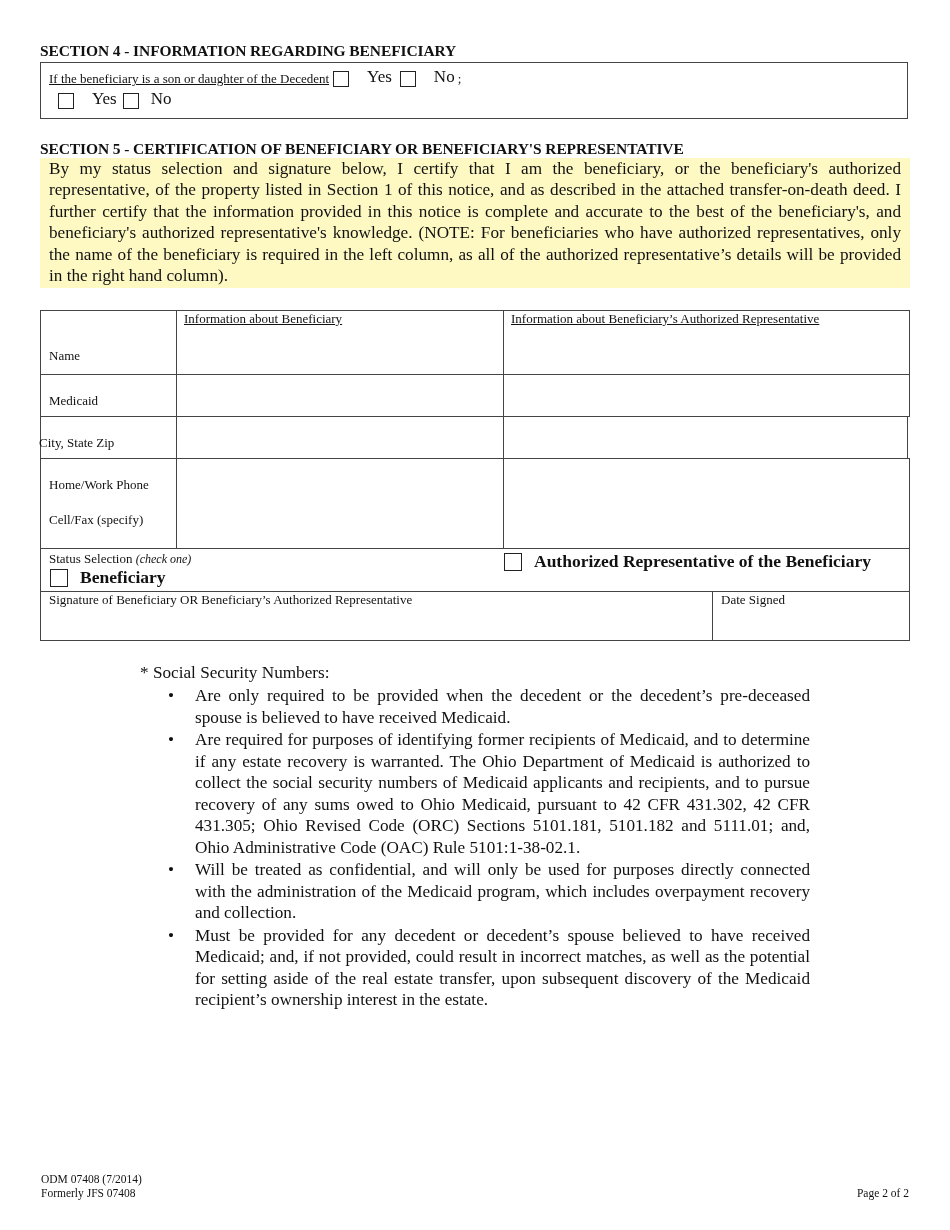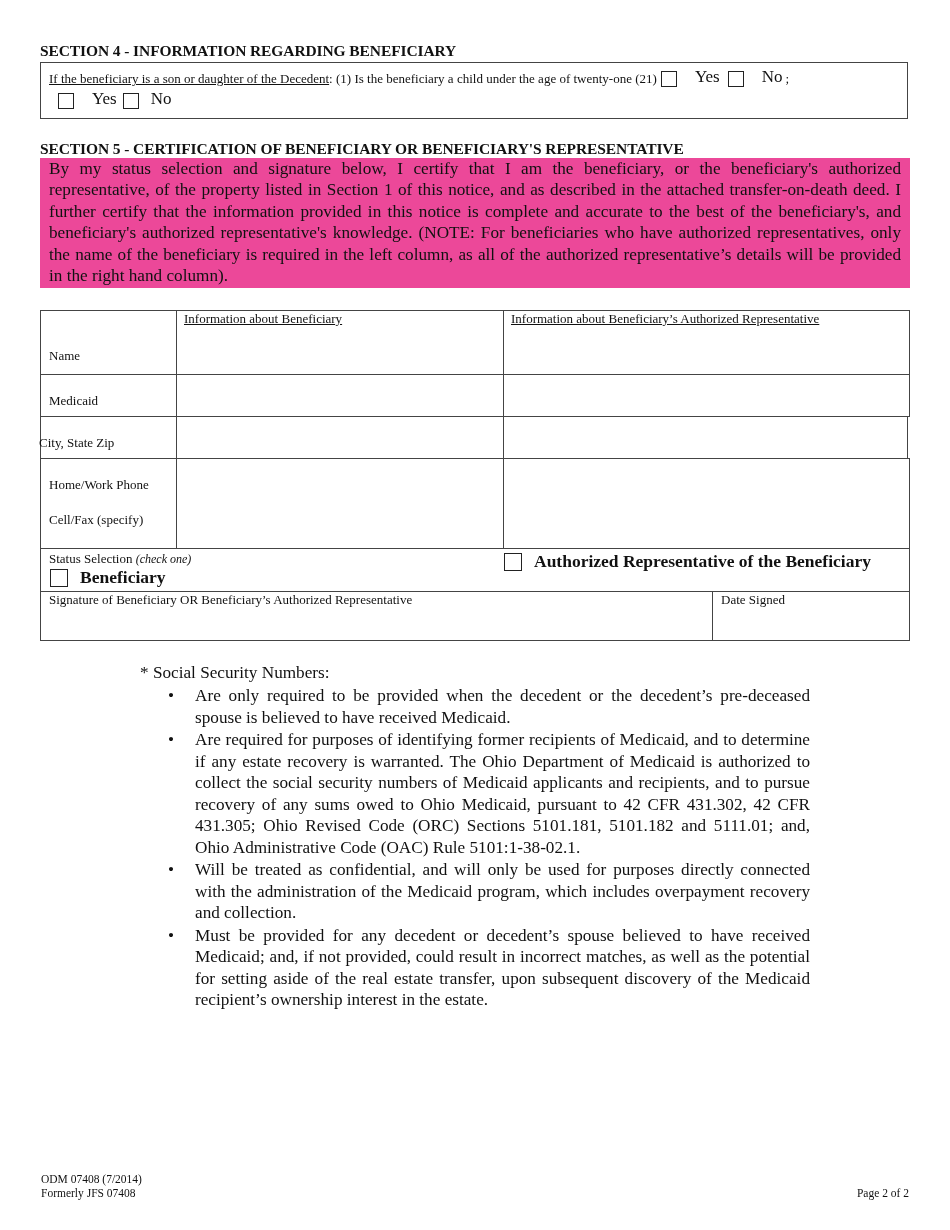--- a/index.html
+++ b/index.html
@@ -61,21 +61,21 @@
     }
     .semi { font-size: 13px; margin-left: 3px; }
 
     
     .cert-para {
       position: absolute;
       left: 40px;
       top: 158px;
       width: 870px;
       height: 130px;
-      background: #ec4899;
+      background: #fef9c3;
       box-sizing: border-box;
       padding: 0 9px 16px 9px;
       font-size: 17.2px;
       line-height: 21.4px;
       text-align: justify;
     }
 
     
     .cell {
       position: absolute;
@@ -147,21 +147,20 @@
     }
   </style>
 </head>
 <body>
 
 <div class="section-title" style="top:42px;">SECTION 4 - INFORMATION REGARDING BENEFICIARY</div>
 
 <div class="s4-box">
   <div class="s4-line" style="left:8px; top:4px;">
     <span class="u">If the beneficiary is a son or daughter of the Decedent</span>
-    <span>: (1) Is the beneficiary a child under the age of twenty-one (21)</span>
     <span class="cb" style="margin-left:4px;"></span>
     <span class="opt">Yes</span>
     <span class="cb"></span>
     <span class="opt" style="margin-right:0;">No</span>
     <span class="semi">;</span>
   </div>
   <div class="s4-line" style="left:11px; top:26px;">
     <span class="cb" style="margin-left:6px;"></span>
     <span class="opt" style="margin-right:6px;">Yes</span>
     <span class="cb"></span>

